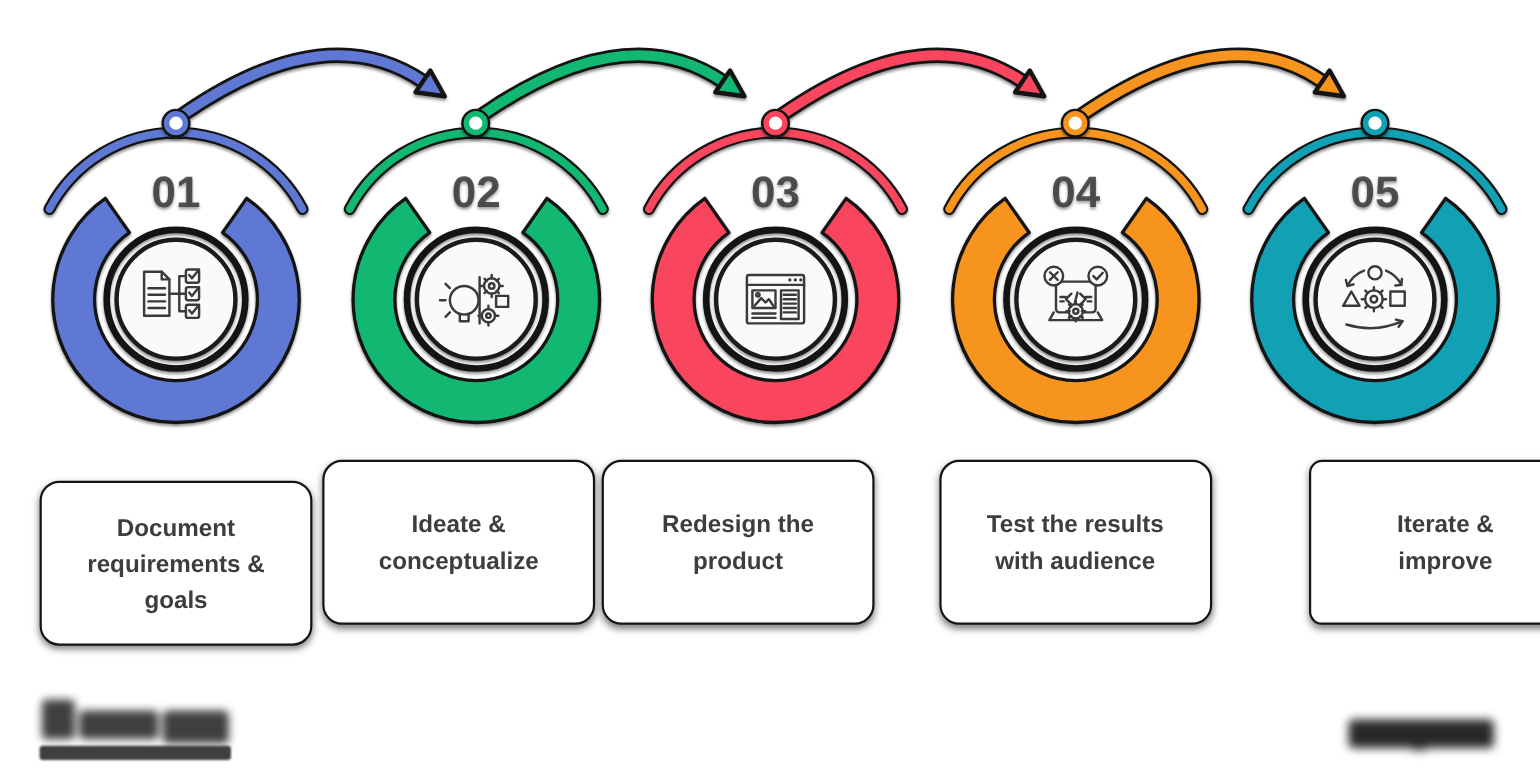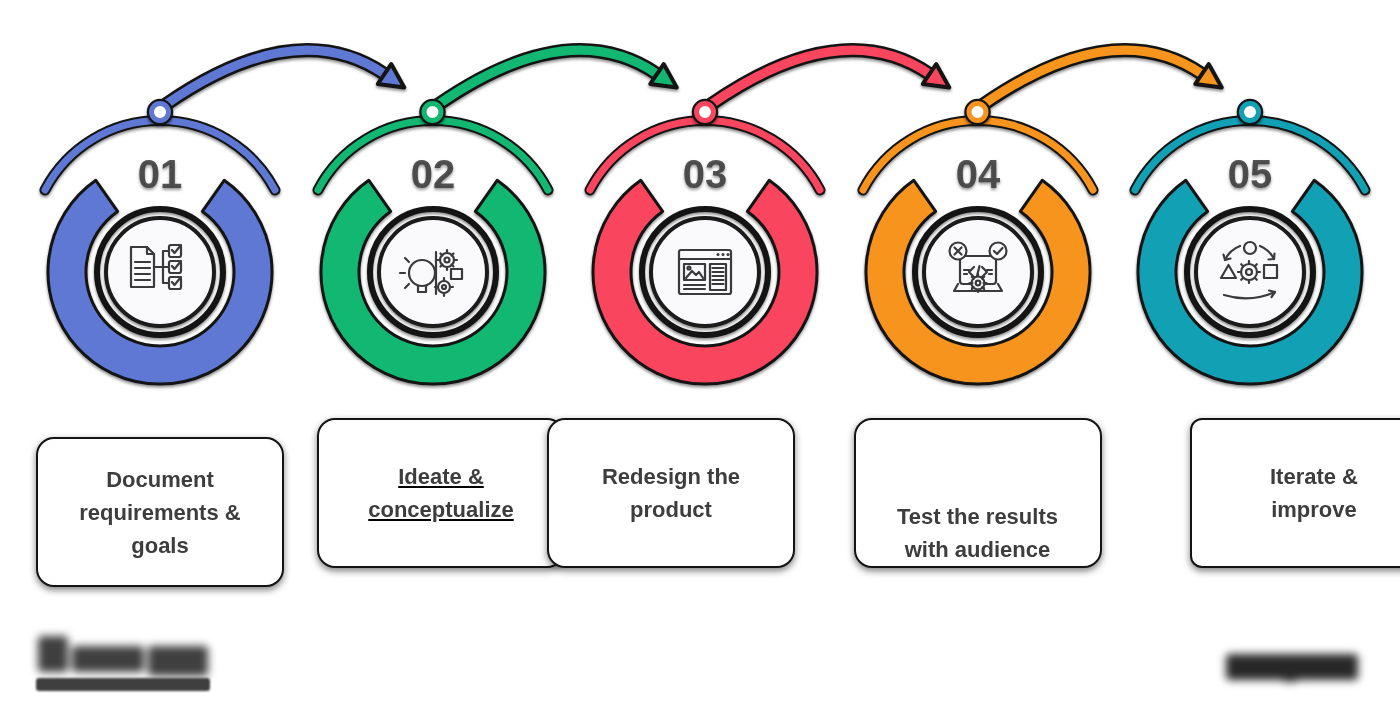--- a/index.html
+++ b/index.html
@@ -40,22 +40,22 @@
   .conn-color { fill:none; stroke:currentColor; stroke-width:9; stroke-linecap:round; }
   .conn-head { fill:currentColor; stroke:#141414; stroke-width:4; stroke-linejoin:round; }
   .node-outer { fill:#FFFFFF; stroke:#141414; stroke-width:9.5; }
   .node-color { fill:#FFFFFF; stroke:currentColor; stroke-width:5; }
   .card {
     position:absolute; top:418px; width:248px; height:150px;
     background:#FFFFFF; border:2.5px solid #141414; border-radius:18px;
     box-shadow:0 3px 7px rgba(0,0,0,0.5);
     display:flex; align-items:center; justify-content:center; text-align:center;
   }
-  #card-1 { left:36px;margin-top:19px; } #card-2 { left:317px;text-decoration:underline; } #card-3 { left:547px; }
-  #card-4 { left:853.5px;align-items:flex-end; } #card-5 { left:1190px;border-radius:12px; }
+  #card-1 { left:36px;margin-top:19px; } #card-2 { left:293px; } #card-3 { left:547px; }
+  #card-4 { left:853.5px; } #card-5 { left:1190px;border-radius:12px; }
   .card-label {
     font-size:22px; font-weight:600; color:#3D3D3D; line-height:1.5;
     white-space:pre-line; padding:0 10px;
   }
   .footer-logo { position:absolute; left:36px; top:634px; width:176px; height:60px; }
   .logo-blobs { position:absolute; left:0; top:0; width:176px; height:40px; filter:blur(4px); }
   .logo-blob { position:absolute; background:#3F3F3F; border-radius:4px; }
   .logo-blob.b1 { left:2px; top:2px; width:30px; height:36px; }
   .logo-blob.b2 { left:36px; top:12px; width:72px; height:26px; }
   .logo-blob.b3 { left:112px; top:12px; width:60px; height:30px; }

